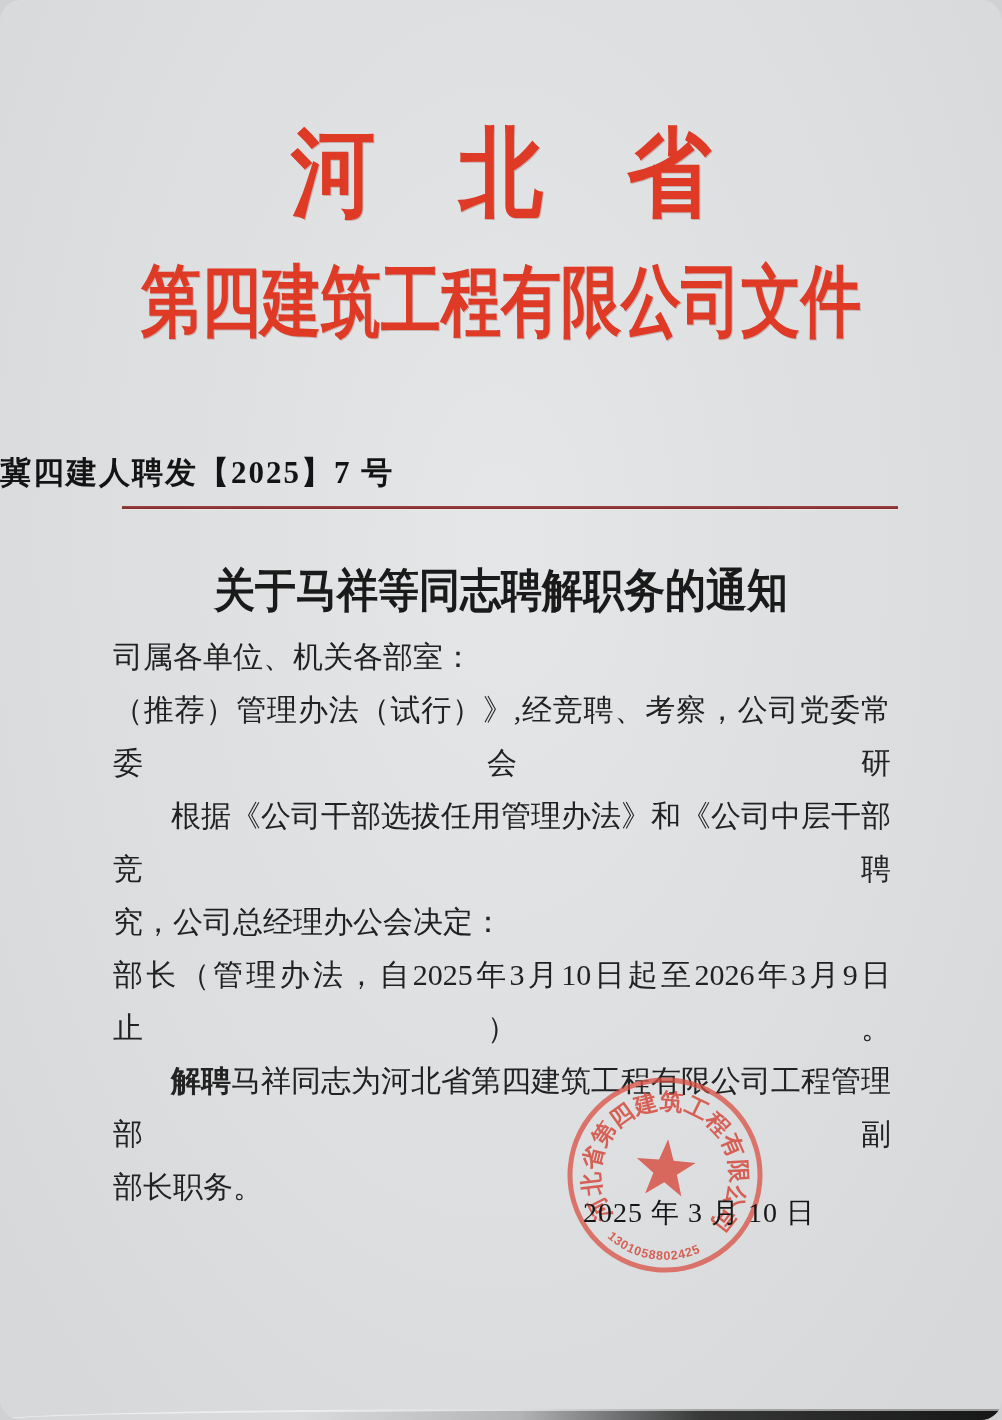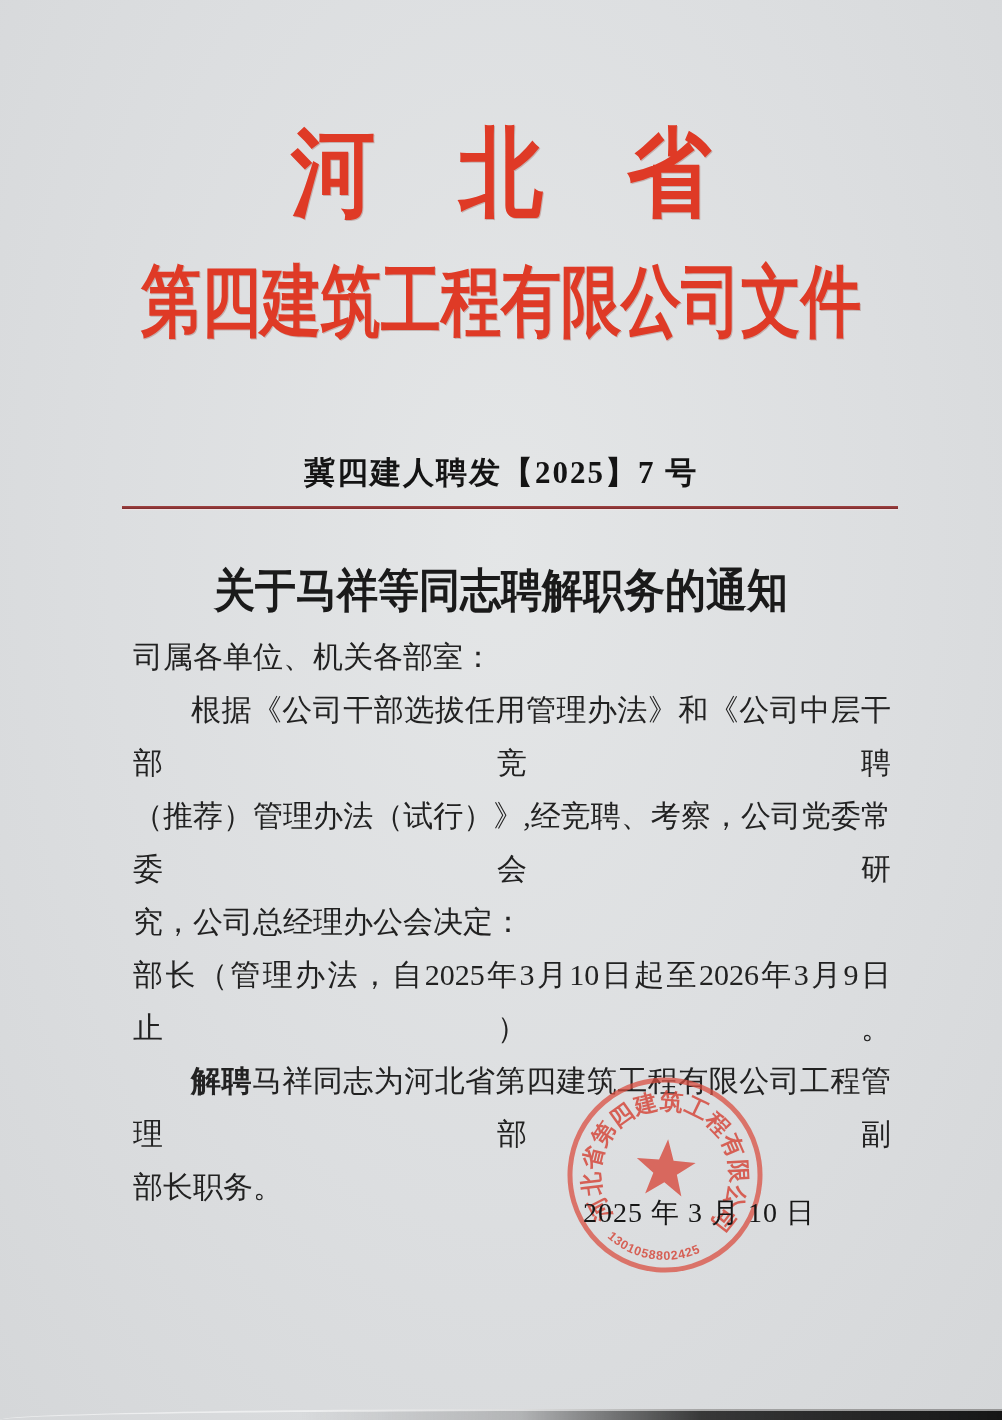--- a/index.html
+++ b/index.html
@@ -7,20 +7,21 @@
     width: 1002px; height: 1420px;
     font-family: "Liberation Serif", "DejaVu Serif", serif;
     background: #cfd1d3;
   }
   .page {
     position: relative;
     width: 1002px; height: 1420px;
     overflow: hidden;
     background: radial-gradient(ellipse at 50% 38%, #e4e6e7 0%, #dcdee0 55%, #d5d7d9 100%);
     color: #1f1f1f;
+    border-radius: 21px;
   }
   
   .org1 {
     position: absolute; top: 108px; left: 0; right: 0;
     text-align: center;
     font-size: 84px; font-weight: bold;
     color: #df3a26;
     transform: scaleY(1.15); transform-origin: top center;
     white-space: nowrap;
     text-shadow: 1px 1px 0 rgba(120,30,20,0.25);
@@ -30,21 +31,21 @@
     text-align: center;
     font-size: 60px; font-weight: bold;
     color: #df3a26;
     letter-spacing: 0px;
     transform: scaleY(1.3); transform-origin: top center;
     white-space: nowrap;
     text-shadow: 1px 1px 0 rgba(120,30,20,0.25);
   }
   .docnum {
     position: absolute; top: 452px; left: 0; right: 0;
-    text-align: center;
+    text-align: left;
     font-size: 31px; font-weight: 600;
     letter-spacing: 2px;
     color: #141414;
   }
   .redrule {
     position: absolute; top: 506px; left: 122px; width: 776px; height: 3px;
     background: linear-gradient(to bottom, #a14443, #7d2c2e);
     box-shadow: 0 1px 1px rgba(255,230,230,0.6);
   }
   .doc-title {
@@ -54,21 +55,21 @@
     color: #1a1a1a;
     transform: scaleY(1.12); transform-origin: top center;
     white-space: nowrap;
   }
   
   .body-block {
     position: absolute; top: 630px; left: 113px; width: 778px;
     font-size: 30px; line-height: 53px;
     color: #222;
   }
-  .body-block .line { white-space: nowrap; margin-left: 20px; }
+  .body-block .line { white-space: nowrap; }
   .body-block .line.j {
     white-space: normal;
     text-align: justify;
     text-align-last: justify;
     text-justify: inter-character;
   }
   .body-block .line.ind { text-indent: 58px; }
   .run.bold {
     font-family: "Liberation Sans", "DejaVu Sans", sans-serif;
     font-weight: 700;
@@ -109,22 +110,22 @@
   <div class="org2">第四建筑工程有限公司文件</div>
 
   <div class="docnum">冀四建人聘发【2025】7 号</div>
 
   <div class="redrule"></div>
 
   <div class="doc-title">关于马祥等同志聘解职务的通知</div>
 
   <div class="body-block" id="body-container">
       <div class="line"><span class="run">司属各单位、机关各部室：</span></div>
+      <div class="line j"><span class="run">（推荐）管理办法（试行）》,经竞聘、考察，公司党委常委会研</span></div>
       <div class="line j ind"><span class="run">根据《公司干部选拔任用管理办法》和《公司中层干部竞聘</span></div>
-      <div class="line j"><span class="run">（推荐）管理办法（试行）》,经竞聘、考察，公司党委常委会研</span></div>
       <div class="line"><span class="run">究，公司总经理办公会决定：</span></div>
       <div class="line j"><span class="run">部长（管理办法，自2025年3月10日起至2026年3月9日止）。</span></div>
       <div class="line j ind"><span class="run bold">解聘</span><span class="run">马祥同志为河北省第四建筑工程有限公司工程管理部副</span></div>
       <div class="line"><span class="run">部长职务。</span></div>
     </div>
 
   <div class="seal">
     <svg width="200" height="200" viewBox="0 0 200 200">
       <circle cx="100" cy="100" r="95" fill="none" stroke="#d94f41" stroke-width="5" stroke-opacity="0.75"></circle>
       <polygon points="100,64 107.3,85 129.5,85.4 111.8,98.8 118.2,120.1 100,107.4 81.8,120.1 88.2,98.8 70.5,85.4 92.7,85" fill="#d7463a" fill-opacity="0.78"></polygon>

